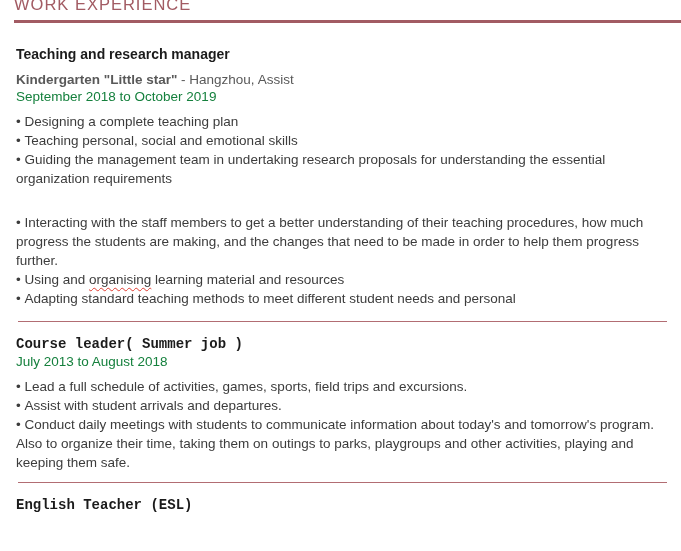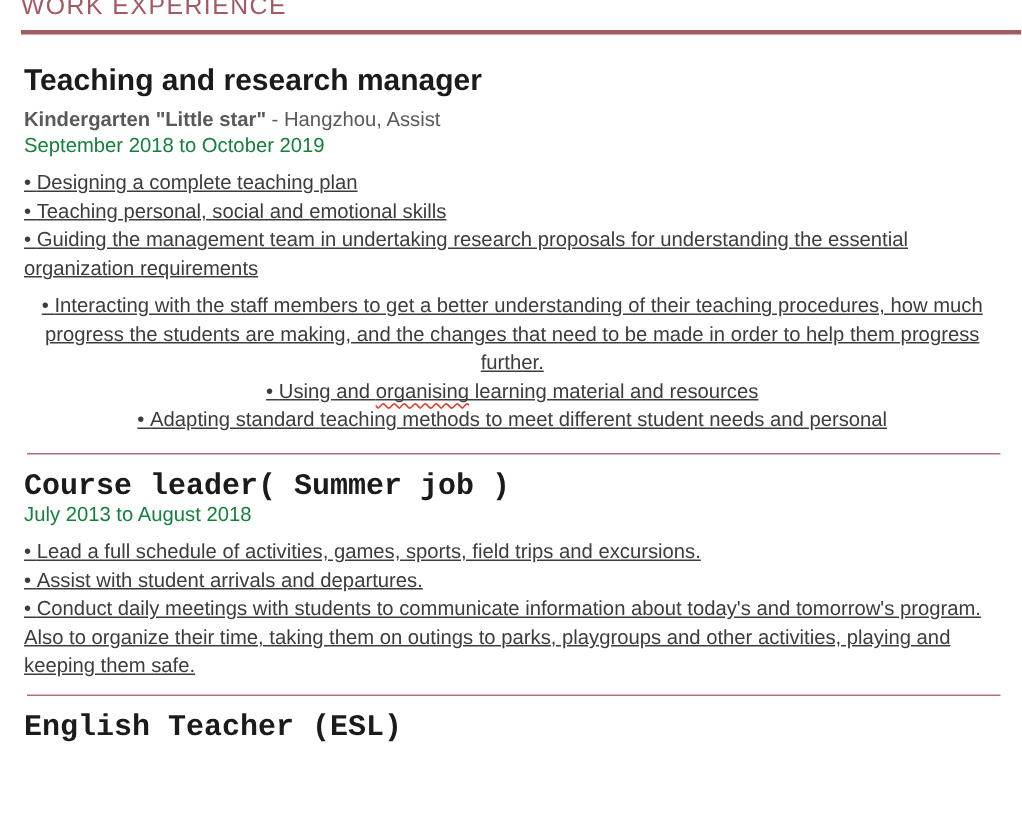--- a/index.html
+++ b/index.html
@@ -31,21 +31,21 @@
   .header-rule {
     height: 3px;
     background: #a25b63;
     margin-top: 6px;
   }
   
   .content {
     padding: 0 14px 0 16px;
   }
   .job-title {
-    font-size: 20px;
+    font-size: 14px;
     line-height: 18px;
     font-weight: 700;
     color: #1b1b1b;
   }
   .mt-first { margin-top: 22px; }
   .mt-next  { margin-top: 13px; font-family: Liberation Mono, monospace; }
   .company-line {
     margin-top: 8px;
     font-size: 13.5px;
     line-height: 17px;
@@ -57,23 +57,22 @@
     line-height: 17px;
     color: #15803d;
   }
   ul.bullets {
     list-style: none;
     margin: 7px 0 0 0;
     padding: 0;
     font-size: 13.5px;
     line-height: 19px;
     color: #3c3c3c;
-    text-decoration: underline;
   }
-  ul.bullets + ul.bullets { margin-top: 6px; text-align: center; }
+  ul.bullets + ul.bullets { margin-top: 25px; }
   ul.bullets li::before { content: "\2022\00a0"; }
   .misspelled {
     text-decoration: underline wavy #e03c31;
     text-decoration-thickness: 1px;
     text-underline-offset: 3px;
     text-decoration-skip-ink: none;
   }
   .divider {
     height: 1px;
     background: #b26d73;

